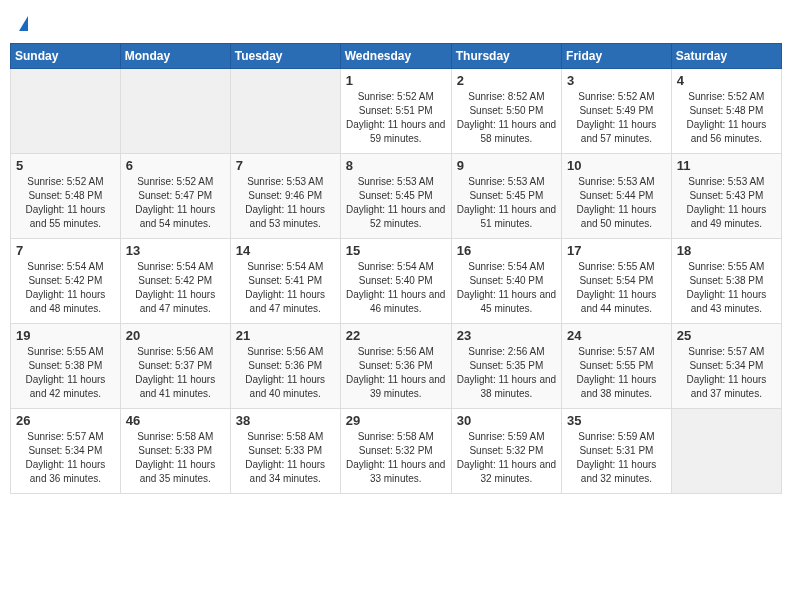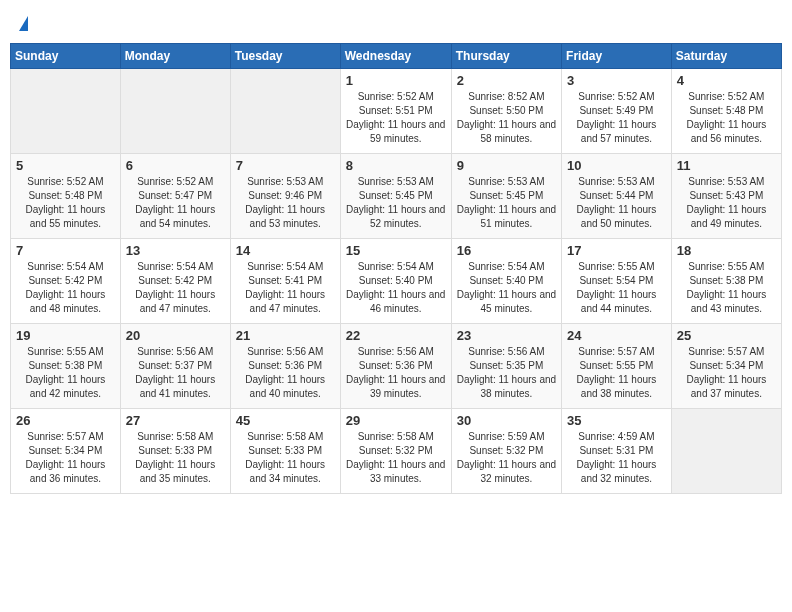--- a/index.html
+++ b/index.html
@@ -297,21 +297,21 @@
         </td>
         <td>
           <div class="day-num">22</div>
           <div class="day-info">Sunrise: 5:56 AM
 Sunset: 5:36 PM
 Daylight: 11 hours
 and 39 minutes.</div>
         </td>
         <td>
           <div class="day-num">23</div>
-          <div class="day-info">Sunrise: 5:56 AM
+          <div class="day-info">Sunrise: 2:56 AM
 Sunset: 5:35 PM
 Daylight: 11 hours
 and 38 minutes.</div>
         </td>
         <td>
           <div class="day-num">24</div>
           <div class="day-info">Sunrise: 5:57 AM
 Sunset: 5:55 PM
 Daylight: 11 hours
 and 38 minutes.</div>
@@ -326,28 +326,28 @@
       </tr>
       <tr>
         <td>
           <div class="day-num">26</div>
           <div class="day-info">Sunrise: 5:57 AM
 Sunset: 5:34 PM
 Daylight: 11 hours
 and 36 minutes.</div>
         </td>
         <td>
-          <div class="day-num">27</div>
+          <div class="day-num">46</div>
           <div class="day-info">Sunrise: 5:58 AM
 Sunset: 5:33 PM
 Daylight: 11 hours
 and 35 minutes.</div>
         </td>
         <td>
-          <div class="day-num">45</div>
+          <div class="day-num">38</div>
           <div class="day-info">Sunrise: 5:58 AM
 Sunset: 5:33 PM
 Daylight: 11 hours
 and 34 minutes.</div>
         </td>
         <td>
           <div class="day-num">29</div>
           <div class="day-info">Sunrise: 5:58 AM
 Sunset: 5:32 PM
 Daylight: 11 hours
@@ -355,21 +355,21 @@
         </td>
         <td>
           <div class="day-num">30</div>
           <div class="day-info">Sunrise: 5:59 AM
 Sunset: 5:32 PM
 Daylight: 11 hours
 and 32 minutes.</div>
         </td>
         <td>
           <div class="day-num">35</div>
-          <div class="day-info">Sunrise: 4:59 AM
+          <div class="day-info">Sunrise: 5:59 AM
 Sunset: 5:31 PM
 Daylight: 11 hours
 and 32 minutes.</div>
         </td>
         <td class="empty"></td>
       </tr>
     </tbody>
 </table>
 
 </body></html>

